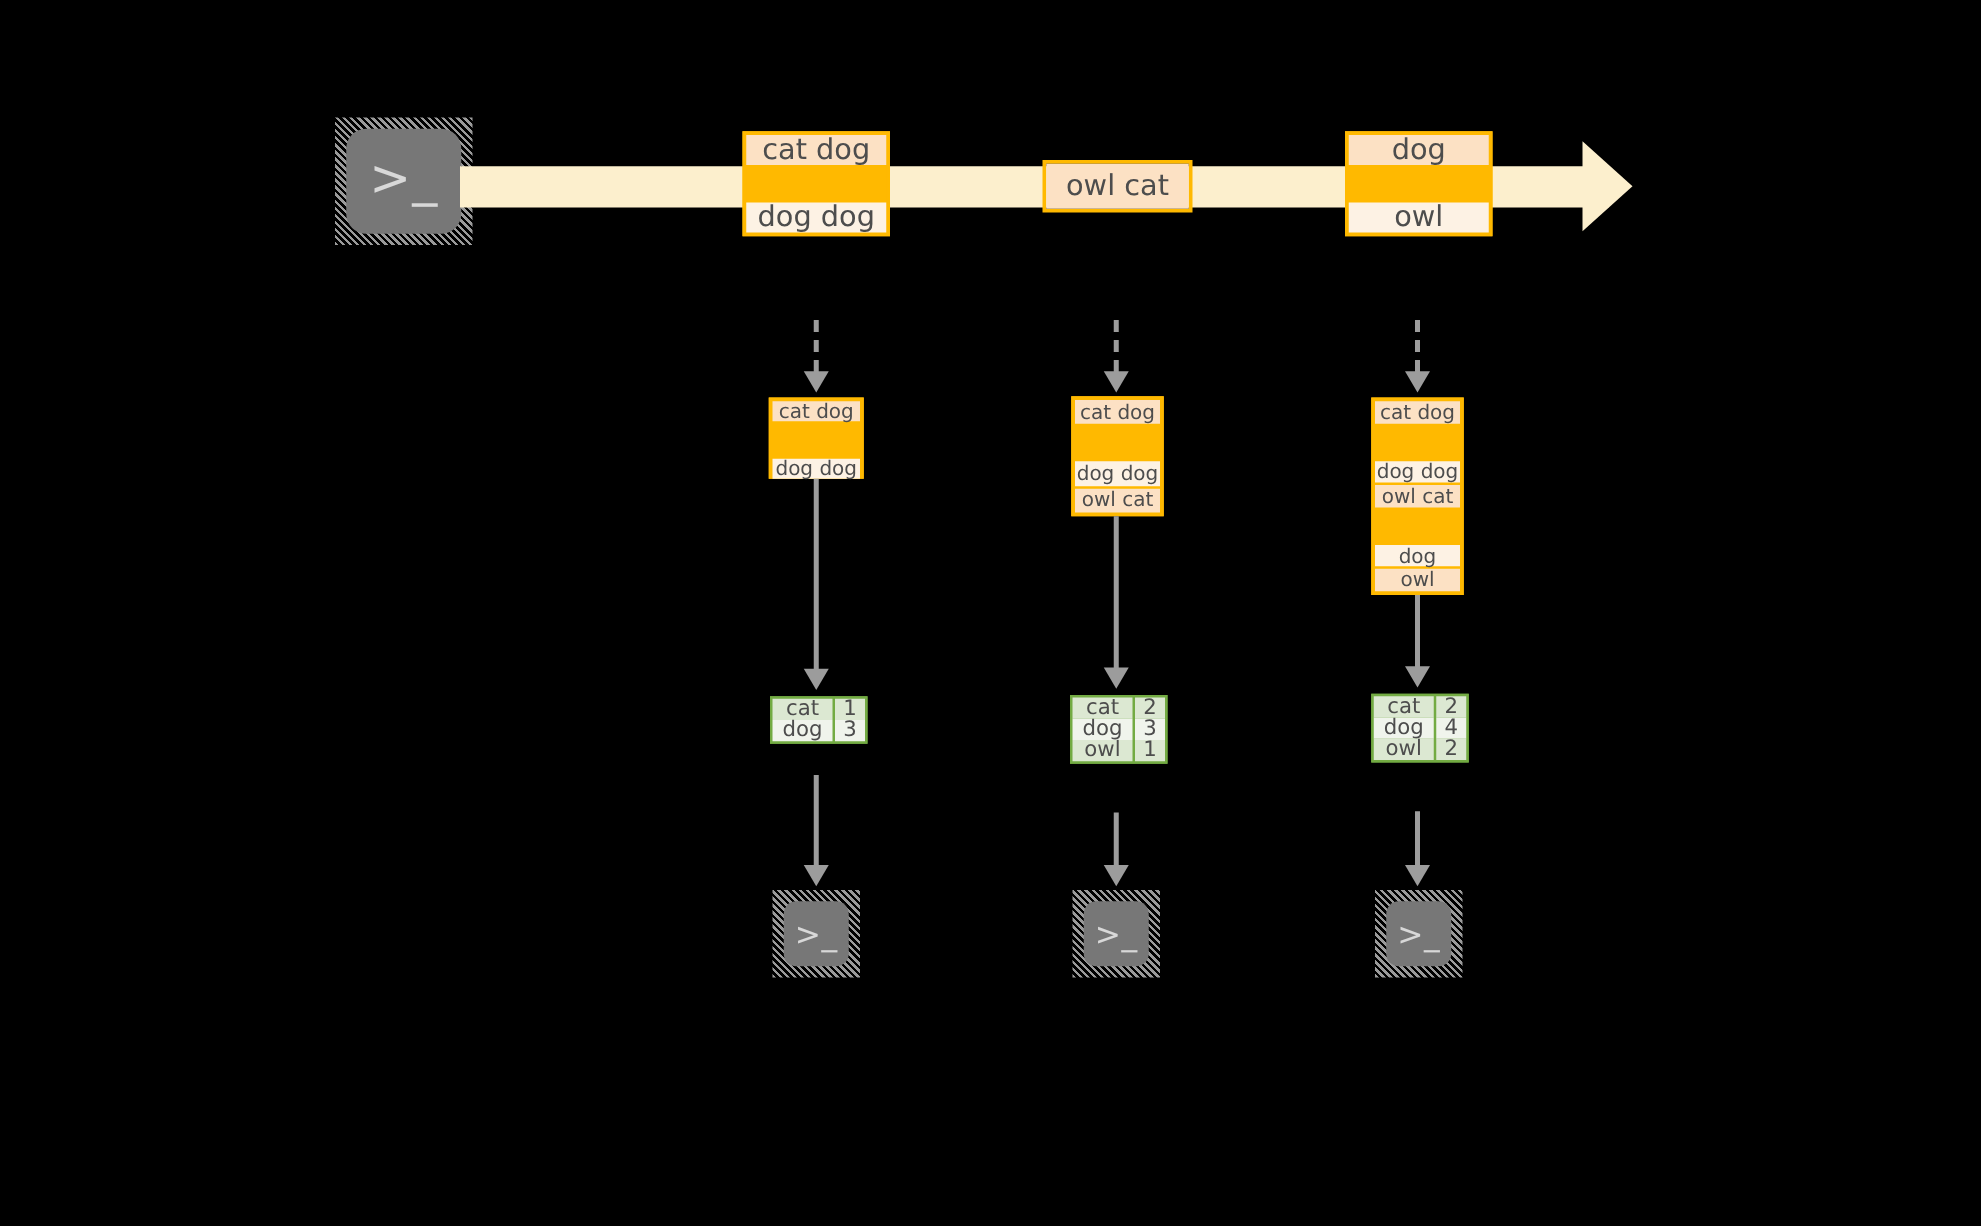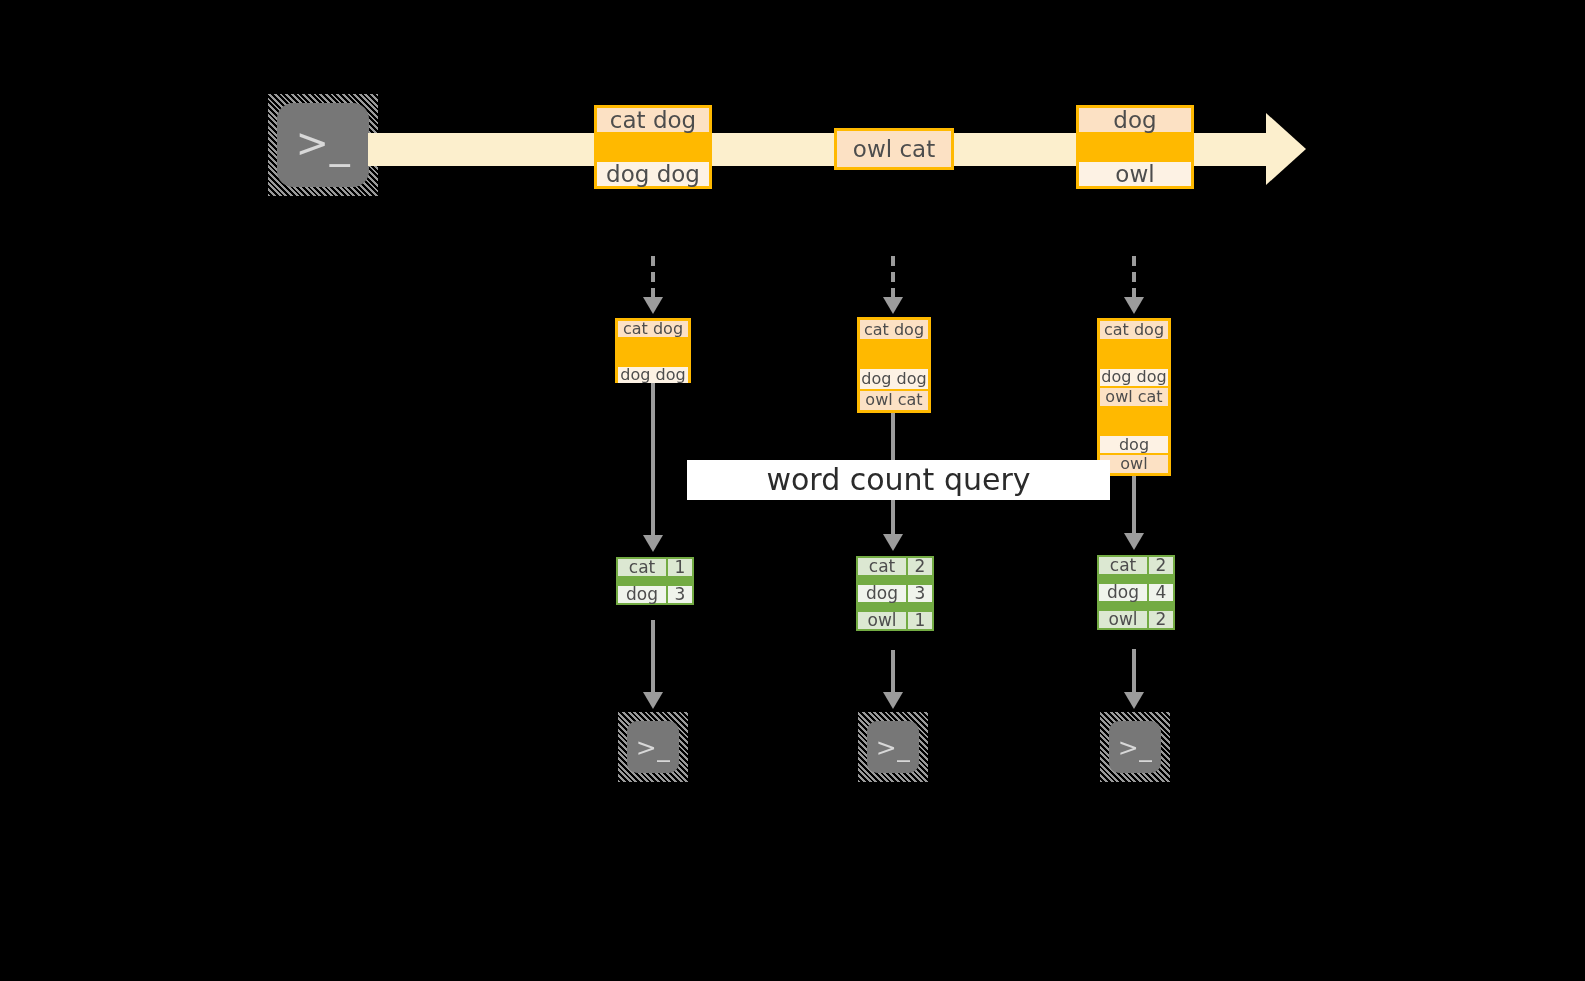--- a/index.html
+++ b/index.html
@@ -81,21 +81,21 @@
   .ebox .cell.shade-a { background: #FCE1C4; }
   .ebox .cell.shade-b { background: #FDF2E4; margin-top: 28px; }
 
   
   .rtable {
     position: absolute;
     border: 2px solid #73AB43;
     background: #73AB43;
     display: flex;
     flex-direction: column;
-    gap: 10px;
+    gap: 0;
   }
   .rtable .row {
     flex: 1 1 auto;
     display: flex;
     gap: 2px;
   }
   .rtable .k, .rtable .v {
     display: flex;
     align-items: center;
     justify-content: center;
@@ -273,17 +273,14 @@
 
   <div class="conn" style="left:1132px; top:649px; width:4px; height:47px;"></div>
   <div class="arrowhead" style="left:1124px; top:692px;"></div>
 
   <div class="terminal small" style="left:1100px; top:712px; width:70px; height:70px;">
     <div class="screen">
       <span class="prompt">&gt;_</span>
     </div>
   </div>
 
-  <div class="query-band" style="left:687px; top:460px; width:423px; height:40px;">
-    <span class="label">word count query</span>
-  </div>
 
 </div>
 
 </body></html>

